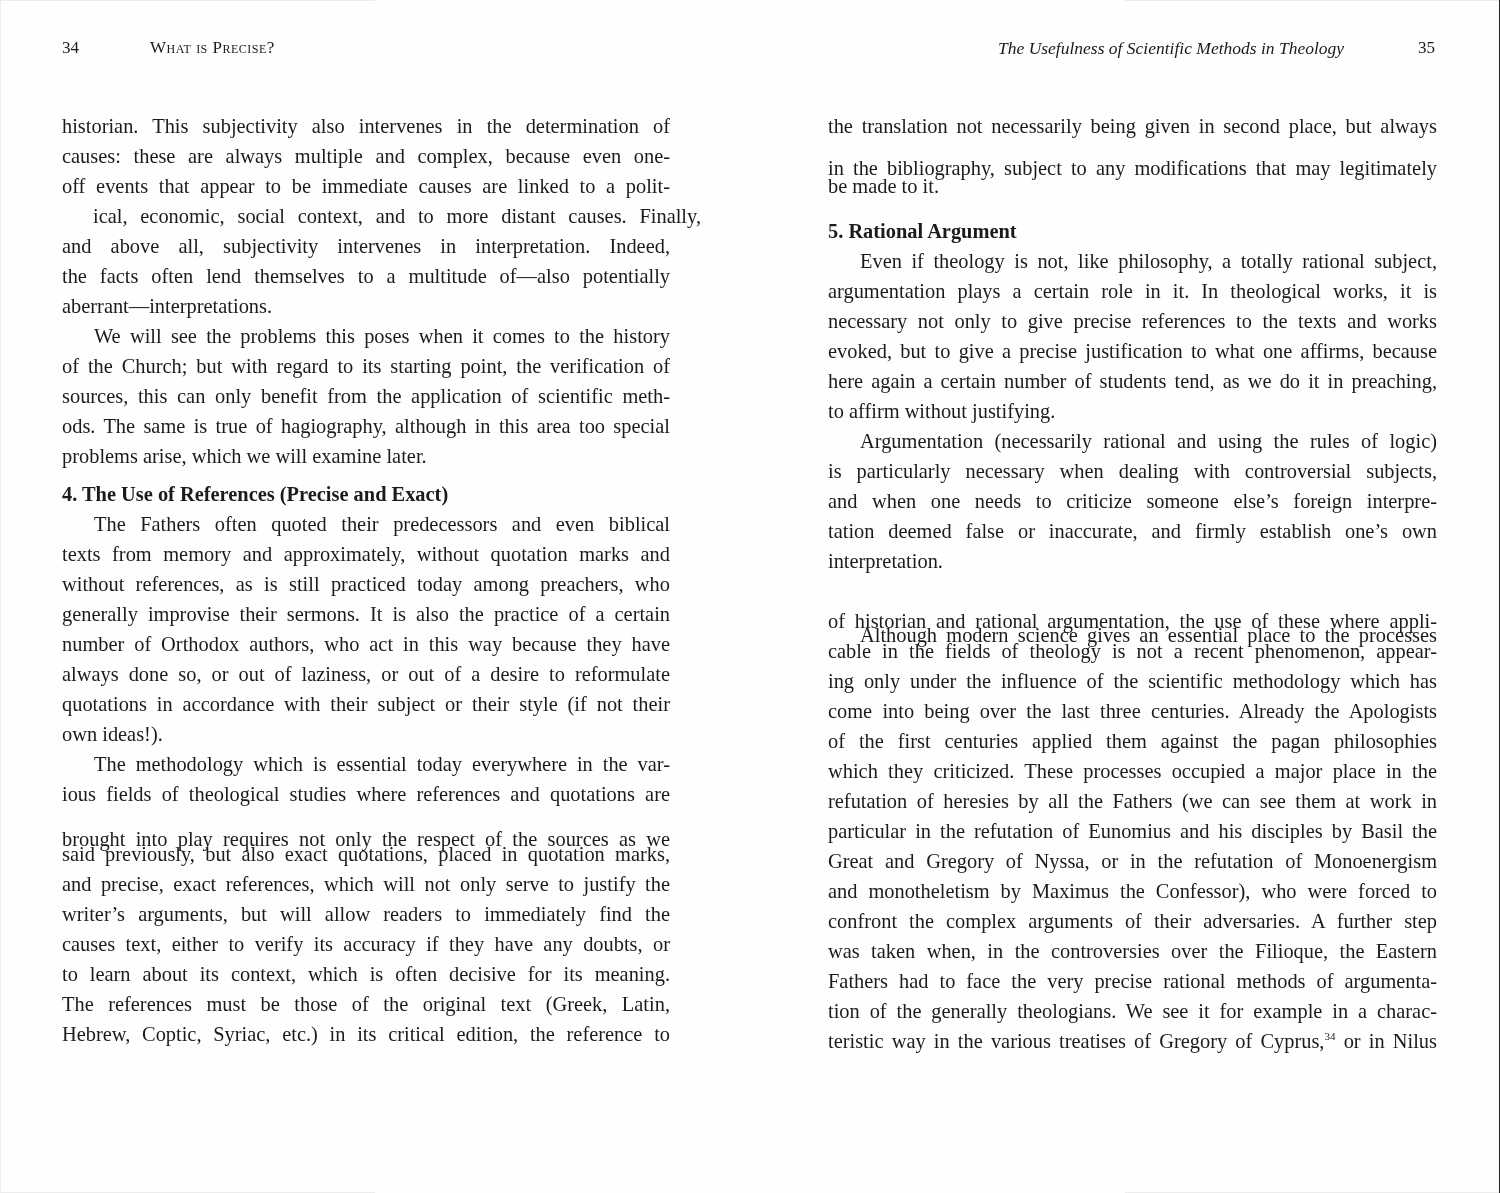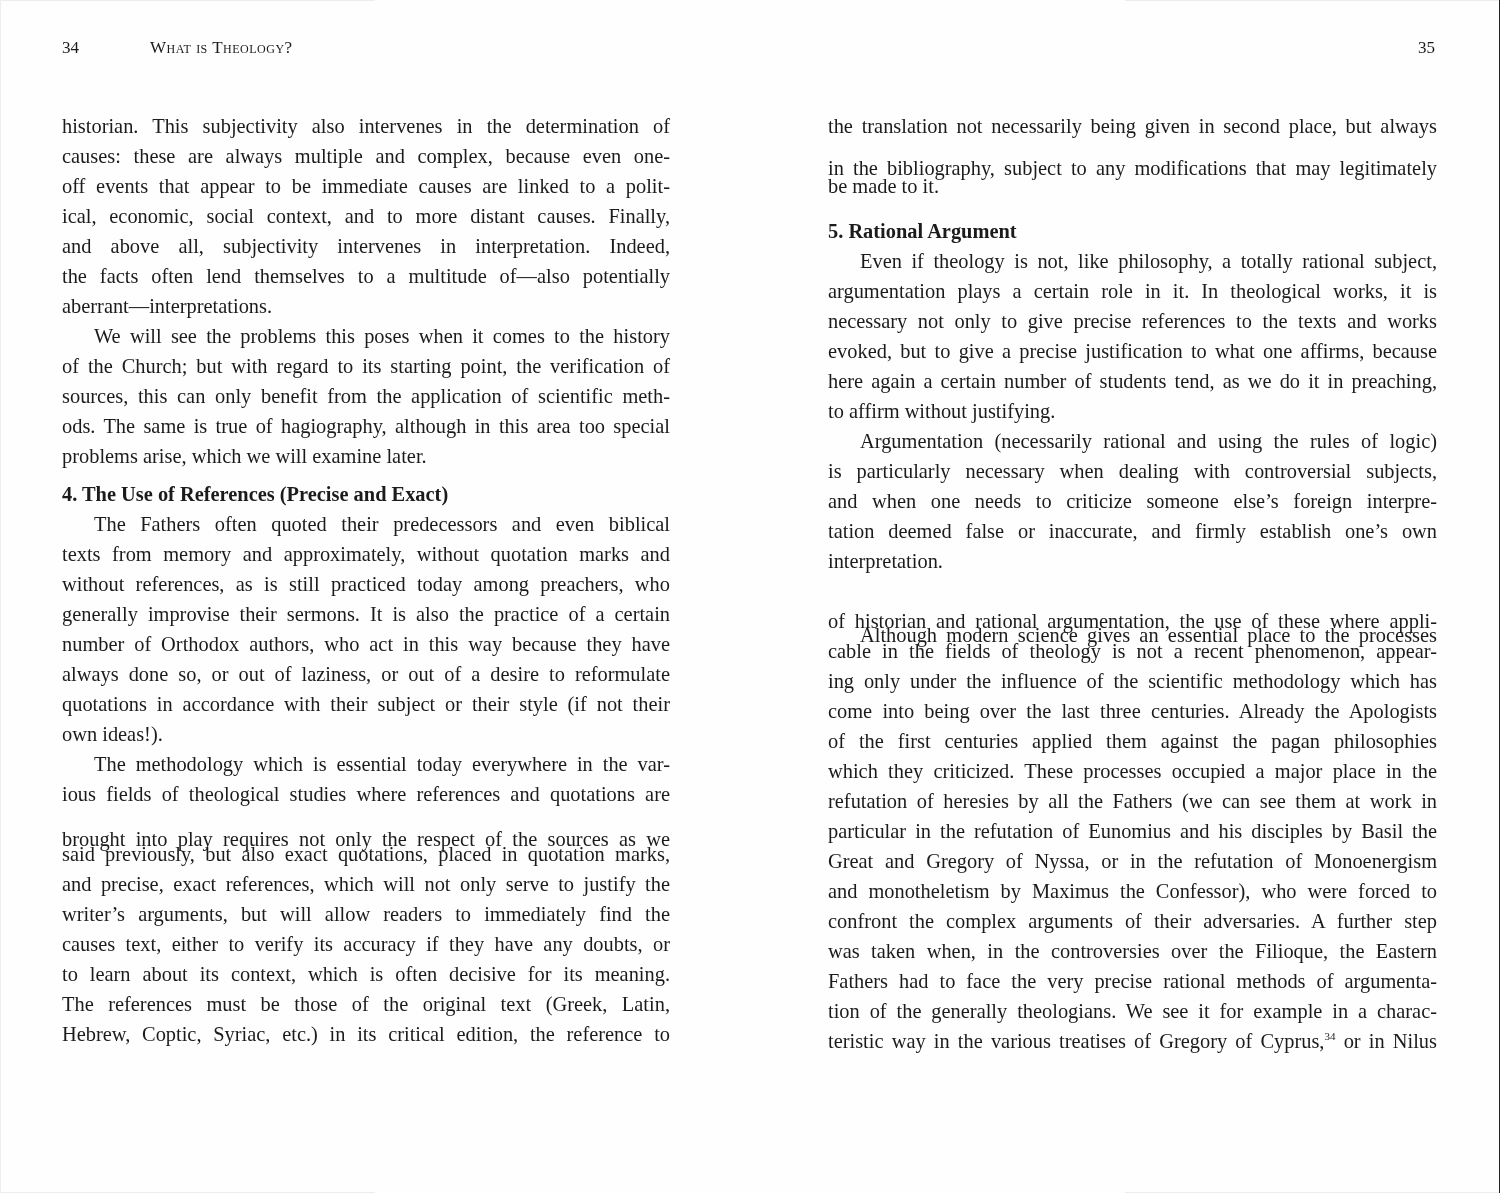--- a/index.html
+++ b/index.html
@@ -37,27 +37,27 @@
   <div class="edge-bottom-left"></div>
   <div class="edge-bottom-right"></div>
   <div class="edge-left"></div>
   <div class="edge-right"></div>
 
   <div class="page page-left">
     <div class="running-head" style="left:62px;">
       <span class="folio">34</span>
     </div>
     <div class="running-head" style="left:150px;">
-      <span class="head-title-left">What is Theology?</span>
+      <span class="head-title-left">What is Precise?</span>
     </div>
     <div class="text-block" id="left-text" style="left:62px; top:111px; width:608px;">
         <div class="line" style="top: 0px; width: 608px;">historian. This subjectivity also intervenes in the determination of</div>
         <div class="line" style="top: 30px; width: 608px;">causes: these are always multiple and complex, because even one-</div>
         <div class="line" style="top: 60px; width: 608px;">off events that appear to be immediate causes are linked to a polit-</div>
-        <div class="line" style="top: 90px; width: 608px;">ical, economic, social context, and to more distant causes. Finally,</div>
+        <div class="line" style="top: 90px; width: 608px; margin-left: 31px;">ical, economic, social context, and to more distant causes. Finally,</div>
         <div class="line" style="top: 120px; width: 608px;">and above all, subjectivity intervenes in interpretation. Indeed,</div>
         <div class="line" style="top: 150px; width: 608px;">the facts often lend themselves to a multitude of—also potentially</div>
         <div class="line last" style="top: 180px; width: 608px;">aberrant—interpretations.</div>
         <div class="line indent" style="top: 210px; width: 608px;">We will see the problems this poses when it comes to the history</div>
         <div class="line" style="top: 240px; width: 608px;">of the Church; but with regard to its starting point, the verification of</div>
         <div class="line" style="top: 270px; width: 608px;">sources, this can only benefit from the application of scientific meth-</div>
         <div class="line" style="top: 300px; width: 608px;">ods. The same is true of hagiography, although in this area too special</div>
         <div class="line last" style="top: 330px; width: 608px;">problems arise, which we will examine later.</div>
         <div class="line heading" style="top: 368px; width: 608px;">4. The Use of References (Precise and Exact)</div>
         <div class="line indent" style="top: 398px; width: 608px;">The Fathers often quoted their predecessors and even biblical</div>
@@ -75,20 +75,23 @@
         <div class="line" style="top: 758px; width: 608px;">and precise, exact references, which will not only serve to justify the</div>
         <div class="line" style="top: 788px; width: 608px;">writer’s arguments, but will allow readers to immediately find the</div>
         <div class="line" style="top: 818px; width: 608px;">causes text, either to verify its accuracy if they have any doubts, or</div>
         <div class="line" style="top: 848px; width: 608px;">to learn about its context, which is often decisive for its meaning.</div>
         <div class="line" style="top: 878px; width: 608px;">The references must be those of the original text (Greek, Latin,</div>
         <div class="line" style="top: 908px; width: 608px;">Hebrew, Coptic, Syriac, etc.) in its critical edition, the reference to</div>
       </div>
   </div>
 
   <div class="page page-right">
+    <div class="running-head" style="left:248px;">
+      <span class="head-title-right">The Usefulness of Scientific Methods in Theology</span>
+    </div>
     <div class="running-head" style="left:668px;">
       <span class="folio">35</span>
     </div>
     <div class="text-block" id="right-text" style="left:78px; top:111px; width:609px;">
         <div class="line" style="top: 0px; width: 609px;">the translation not necessarily being given in second place, but always</div>
         <div class="line" style="top: 30px; width: 609px; margin-top: 12px;">in the bibliography, subject to any modifications that may legitimately</div>
         <div class="line last" style="top: 60px; width: 609px;">be made to it.</div>
         <div class="line heading" style="top: 105px; width: 609px;">5. Rational Argument</div>
         <div class="line indent" style="top: 135px; width: 609px;">Even if theology is not, like philosophy, a totally rational subject,</div>
         <div class="line" style="top: 165px; width: 609px;">argumentation plays a certain role in it. In theological works, it is</div>

